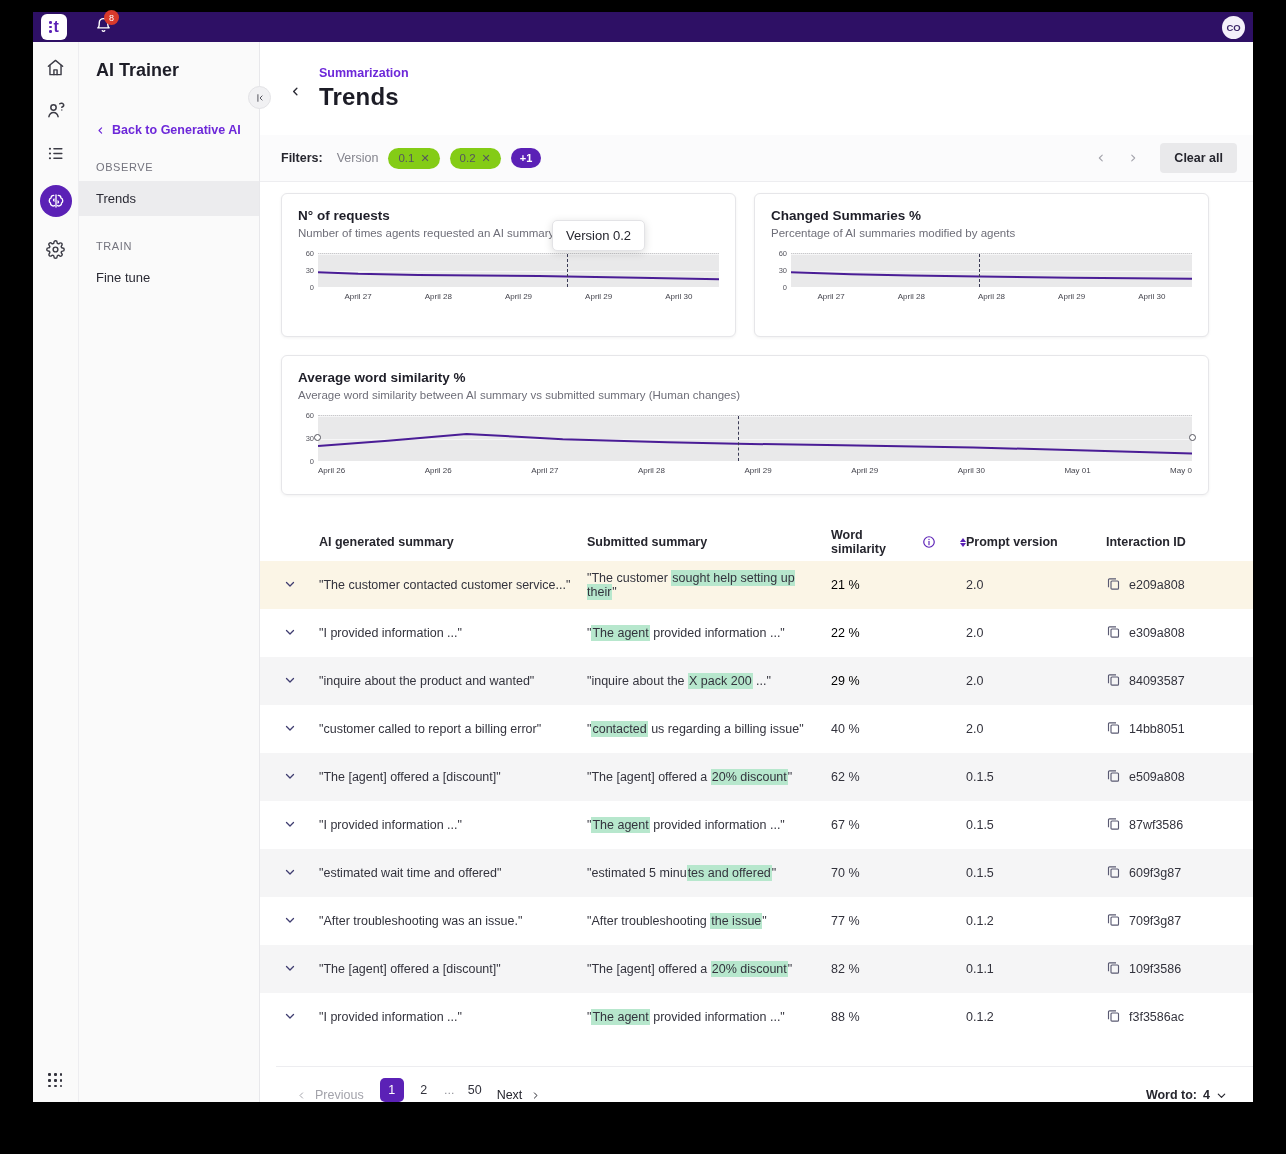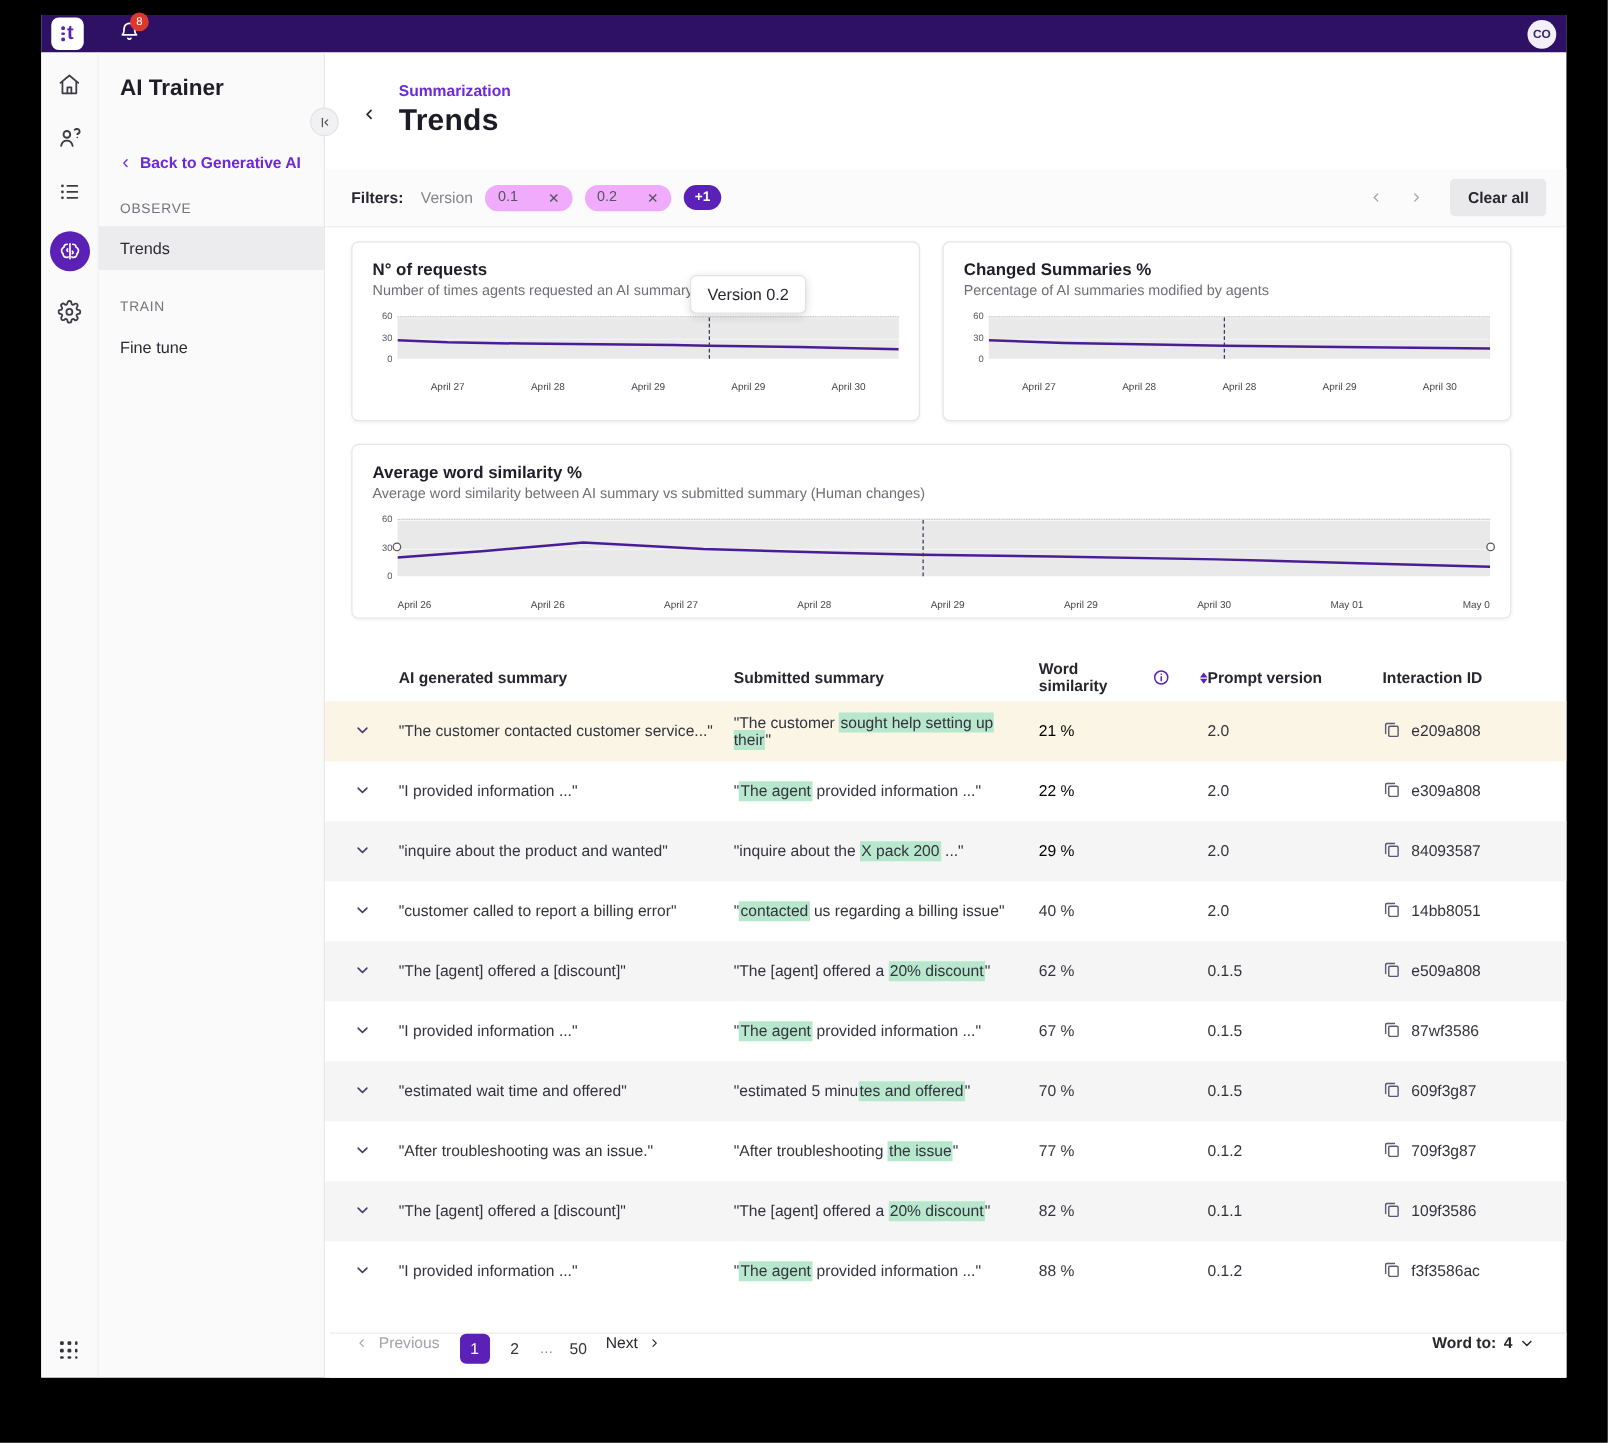--- a/index.html
+++ b/index.html
@@ -42,21 +42,21 @@
   .breadcrumb { color:#6d28d9; font-size:12.5px; font-weight:bold; margin-bottom:3px; }
   .page-title { font-size:24px; font-weight:bold; color:#1c1c26; letter-spacing:0.2px; }
 
   .toolbar { height:35px; background:#f7f7f8; border-top:1px solid #ededf0; border-bottom:1px solid #ededf0; display:flex; align-items:center; padding:0 26px 0 21px; }
   .range-label { font-size:13px; font-weight:bold; color:#26262e; }
   .filters-btn { display:flex; align-items:center; gap:7px; font-size:12.5px; font-weight:bold; color:#2a2a34; cursor:pointer; }
 
   .filterbar { height:47px; background:#fbfbfc; border-bottom:1px solid #ededf0; display:flex; align-items:center; padding:0 16px 0 21px; gap:10px; }
   .filterbar .flabel { font-size:12.5px; font-weight:bold; color:#26262e; }
   .filterbar .ffield { font-size:12.5px; color:#85858e; margin-left:4px; }
-  .chip { background:#f0abfc; border-radius:12px; padding:4px 10px; font-size:11.5px; color:#55555e; display:flex; align-items:center; gap:24px; }
+  .chip { background:#84cc16; border-radius:12px; padding:4px 10px; font-size:11.5px; color:#55555e; display:flex; align-items:center; gap:6px; }
   .chip .x { font-size:11px; color:#55555e; cursor:pointer; }
   .more-badge { background:#5b21b6; color:#fff; border-radius:12px; padding:4px 9px; font-size:11px; font-weight:bold; }
   .nav-arrow { color:#a3a3ab; font-size:13px; padding:0 6px; cursor:pointer; }
   .clear-all { background:#e9e9eb; border-radius:4px; padding:8px 14px; font-size:12.5px; font-weight:bold; color:#26262e; cursor:pointer; margin-left:6px; }
 
   
   .content { flex:1; position:relative; background:#fff; }
   .cards-row { display:flex; gap:18px; padding:11px 44px 0 21px; }
   .card { border:1px solid #e6e6e9; border-radius:6px; background:#fff; box-shadow:0 1px 3px rgba(0,0,0,0.06); flex:1; height:144px; padding:14px 16px; position:relative; }
   .big-card { margin:18px 44px 0 21px; border:1px solid #e6e6e9; border-radius:6px; box-shadow:0 1px 3px rgba(0,0,0,0.06); height:140px; padding:14px 16px; position:relative; }
@@ -65,21 +65,21 @@
 
   .chart { display:flex; margin-top:14px; }
   .chart .ycol { width:20px; position:relative; font-size:7.5px; color:#55555e; }
   .chart .ycol span { position:absolute; right:4px; transform:translateY(-50%); }
   .chart .plotwrap { flex:1; }
   .plot { position:relative; background:#e9e9ea; border-top:1px dotted #c9c9cc;
           background-image:linear-gradient(#f6f6f7 1px, transparent 1px); }
   .plot svg { position:absolute; inset:0; width:100%; height:100%; }
   .dashline { position:absolute; top:0; bottom:0; border-left:1.5px dashed #3a3a55; }
   .handle { position:absolute; top:40%; width:7px; height:7px; background:#fff; border:1.5px solid #55555e; border-radius:50%; }
-  .xlabels { display:flex; font-size:8px; color:#45454e; margin-top:18px; }
+  .xlabels { display:flex; font-size:8px; color:#45454e; margin-top:5px; }
   .xlabels.around { justify-content:space-around; }
   .xlabels.between { justify-content:space-between; }
   .xlabels span { white-space:nowrap; }
 
   .tooltip { position:absolute; left:292px; top:38px; background:#fff; border:1px solid #e3e3e6; border-radius:5px; box-shadow:0 2px 8px rgba(0,0,0,0.15); padding:7px 13px; font-size:13px; color:#26262e; z-index:6; }
 
   
   .table { margin-top:28px; }
   .thead { display:flex; align-items:center; height:38px; font-size:12.5px; font-weight:bold; color:#26262e; }
   .trow { display:flex; align-items:center; height:48px; font-size:12.5px; color:#33333d; }
@@ -93,21 +93,21 @@
   .col-id { flex:1; display:flex; align-items:center; gap:8px; }
   .hl { background:#b7e7cd; padding:1px 1px; }
   .sim-red { color:#000000; }
   .info-icon { color:#5b21b6; display:inline-flex; }
   .sort-icon { display:inline-flex; flex-direction:column; gap:1px; }
   .sort-icon i { width:0; height:0; border-left:3.5px solid transparent; border-right:3.5px solid transparent; display:block; }
   .sort-icon .up { border-bottom:4.5px solid #5b21b6; }
   .sort-icon .dn { border-top:4.5px solid #5b21b6; }
 
   
-  .pagination { position:absolute; left:4px; right:0; bottom:0; height:36px; background:#fff; border-top:1px solid #ededf0; display:flex; align-items:flex-start; padding:0 26px 0 21px; font-size:12.5px; color:#33333d; }
+  .pagination { position:absolute; left:16px; right:0; bottom:0; height:36px; background:#fff; border-top:1px solid #ededf0; display:flex; align-items:flex-end; padding:0 26px 0 21px; font-size:12.5px; color:#33333d; }
   .pag-prev { color:#a3a3ab; display:flex; align-items:center; gap:9px; }
   .pag-pages { display:flex; align-items:center; gap:8px; margin-left:16px; }
   .pag-page { min-width:24px; height:24px; display:flex; align-items:center; justify-content:center; border-radius:5px; cursor:pointer; }
   .pag-page.active { background:#5b21b6; color:#fff; }
   .pag-ellipsis { color:#85858e; font-size:11px; }
   .pag-next { display:flex; align-items:center; gap:9px; margin-left:10px; color:#26262e; }
   .jump { margin-left:auto; display:flex; align-items:center; gap:6px; font-weight:bold; color:#26262e; }
   .chev-svg { display:inline-flex; }
 </style>
 </head>

